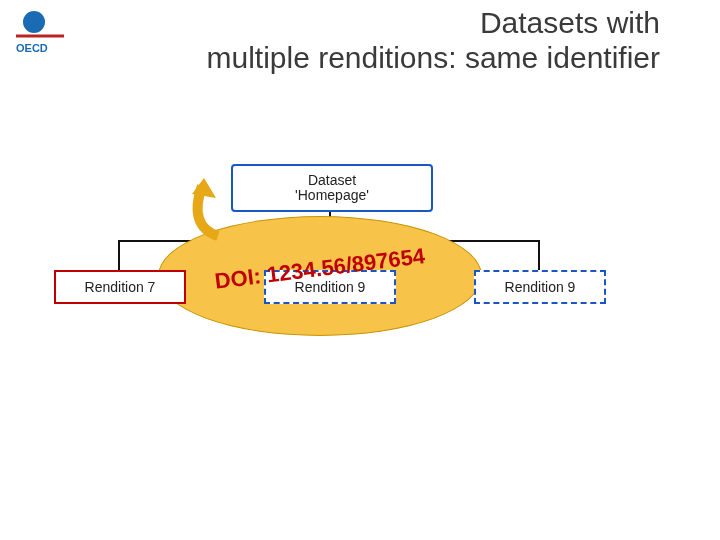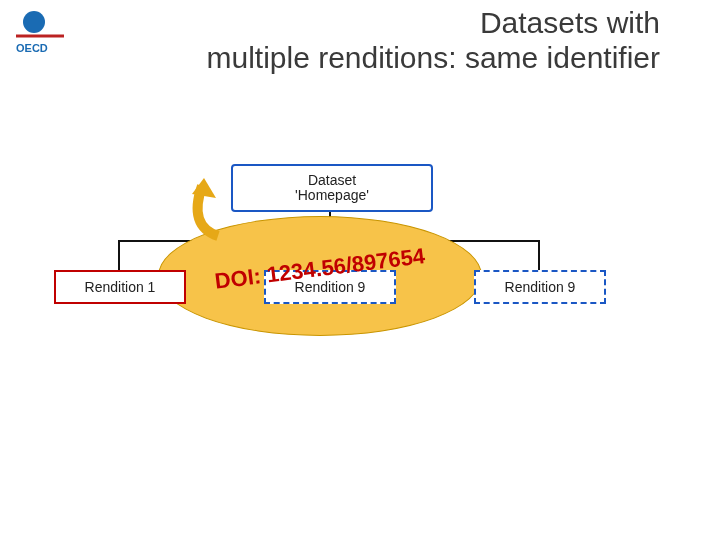--- a/index.html
+++ b/index.html
@@ -52,21 +52,21 @@
     <path d="M40 60 Q 10 50 24 10" stroke="#e6a817" stroke-width="10" fill="none"></path>
     <path d="M14 18 L26 2 L38 22 Z" fill="#e6a817"></path>
   </svg>
 
   <div class="box homepage">
     <span style="white-space:pre-line">Dataset
 'Homepage'</span>
   </div>
 
   <div class="box r1">
-    <span>Rendition 1</span>
+    <span>Rendition 7</span>
   </div>
   <div class="box r2">
     <span>Rendition 9</span>
   </div>
   <div class="box r3">
     <span>Rendition 9</span>
   </div>
 
   <div class="doi">
     <span>DOI: 1234.56/897654</span>

